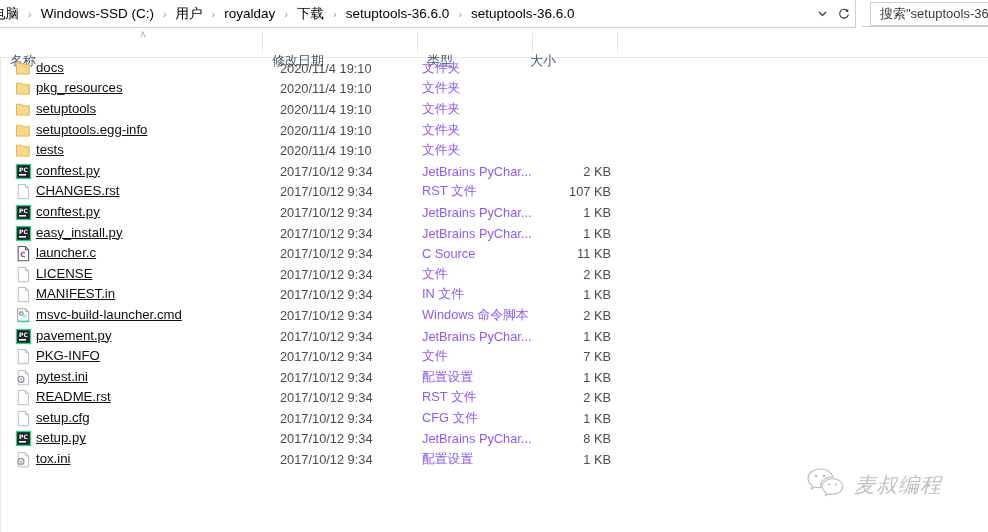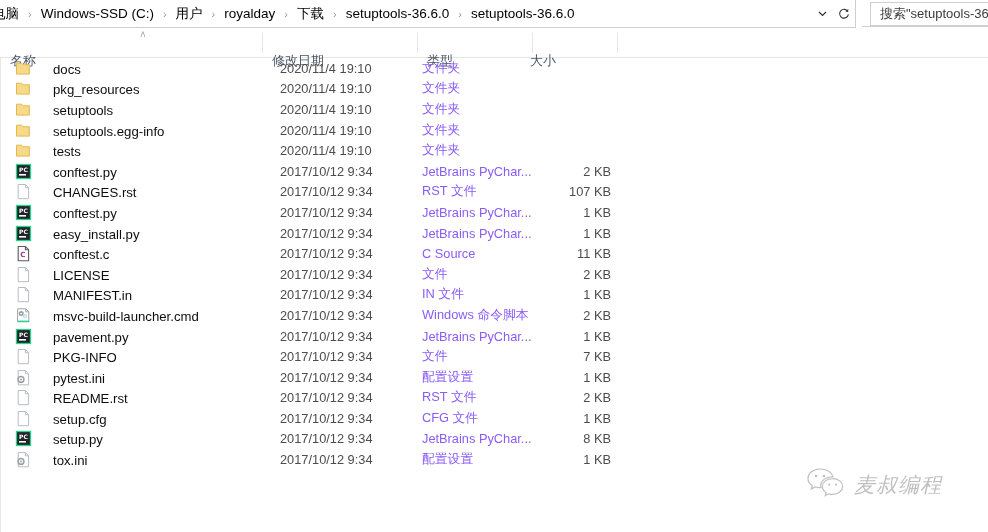--- a/index.html
+++ b/index.html
@@ -150,23 +150,24 @@
     height: 20.6px;
     display: flex;
     align-items: center;
     font-size: 13.2px;
     color: #111111;
   }
   .c-name {
     position: absolute;
     left: 14px;
     display: flex;
-    align-items: flex-end;
-    gap: 21px;
-    white-space: nowrap;
+    align-items: flex-start;
+    gap: 4px;
+    white-space: nowrap;
+    text-decoration: underline;
   }
   .c-date {
     position: absolute;
     left: 279px;
     color: #4c4c4c;
     font-size: 12.8px;
     white-space: nowrap;
   }
   .c-type {
     position: absolute;
@@ -396,21 +397,21 @@
     </div>
     <div class="row">
       <div class="c-name">
         <span class="icon">
           <svg width="17" height="17" viewBox="0 0 17 17">
             <path d="M3.2 1.5 h7.2 l3.2 3.2 v11.0 h-10.4 z" fill="#ffffff" stroke="#5a5a5a" stroke-width="1.1"></path>
             <path d="M10.4 1.5 v3.2 h3.2" fill="none" stroke="#5a5a5a" stroke-width="1.1"></path>
             <text x="5.2" y="12" font-family="DejaVu Sans, sans-serif" font-size="7" font-weight="bold" fill="#a0329b">C</text>
           </svg>
         </span>
-        <span class="fname">conftest.c</span>
+        <span class="fname">launcher.c</span>
       </div>
       <div class="c-date">2017/10/12 9:34</div>
       <div class="c-type">C Source</div>
       <div class="c-size">11 KB</div>
     </div>
     <div class="row">
       <div class="c-name">
         <span class="icon">
           <svg width="17" height="17" viewBox="0 0 17 17">
             <path d="M3.2 1.5 h7.2 l3.2 3.2 v11.0 h-10.4 z" fill="#ffffff" stroke="#b9bcc0" stroke-width="1"></path>

